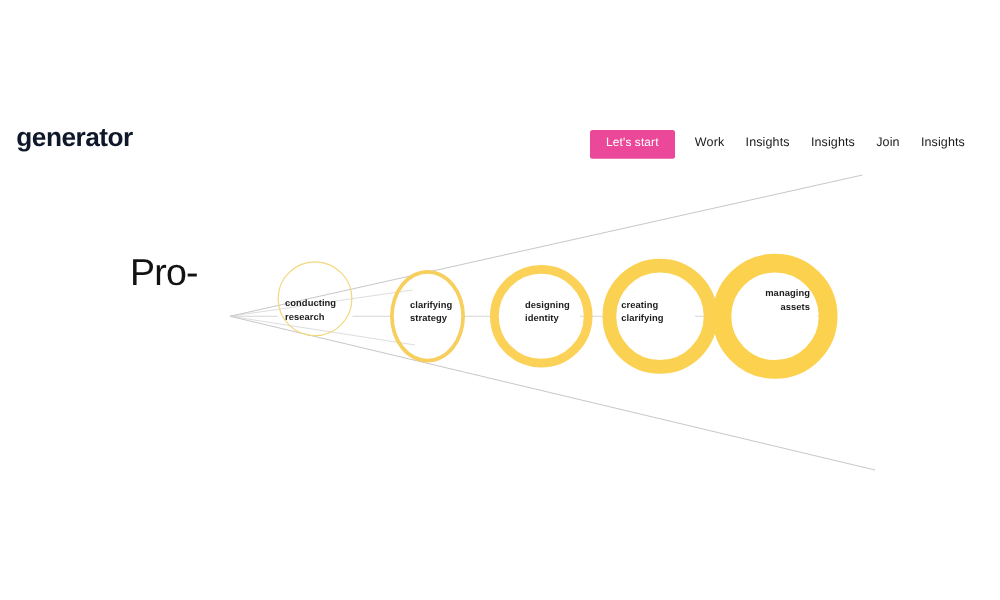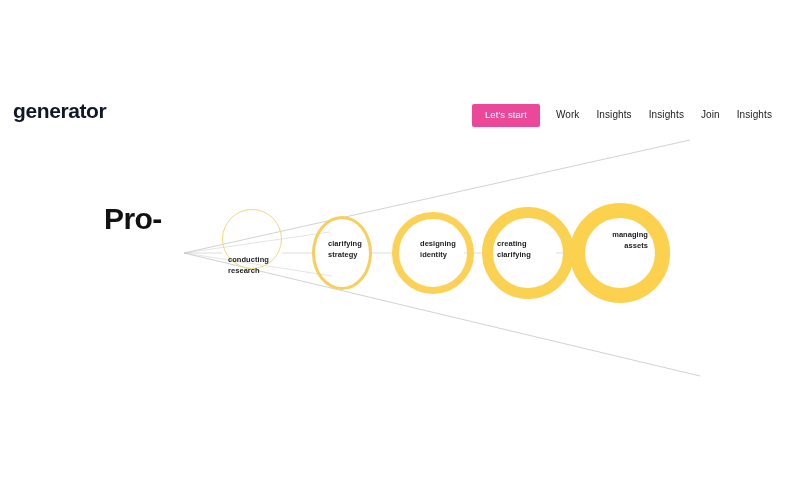--- a/index.html
+++ b/index.html
@@ -78,21 +78,21 @@
     top: 0;
     width: 800px;
     height: 480px;
   }
 
   .headline {
     position: absolute;
     left: 104px;
     top: 203px;
     font-size: 30px;
-    font-weight: 700;
+    font-weight: 400;
     color: #121212;
     line-height: 1.07;
     letter-spacing: -0.6px;
   }
   .headline .line { display: block; }
 
   
   .circles {
     position: absolute;
     left: 0;
@@ -136,21 +136,21 @@
     <line x1="654" y1="253" x2="668" y2="253" stroke="#CFCFCF" stroke-width="0.7"></line>
   </svg>
 
   <div class="headline">
     <span class="line">Pro-</span>
   </div>
 
   <div class="circles">
 
     <div class="node" style="left:222px; top:209px; width:60px; height:60px; border:1px solid #F2D87E;"></div>
-    <div class="node-label" style="left:228px; top:255px; width:56px;">conducting
+    <div class="node-label" style="left:228px; top:238px; width:56px;">conducting
 research</div>
 
     <div class="node" style="left:312px; top:216px; width:60px; height:74px; border:3px solid #F7CF5E;
                 top:216px; height:74px; width:60px;"></div>
     <div class="node-label" style="left:328px; top:239px; width:56px;">clarifying
 strategy</div>
 
     <div class="node" style="left:392px; top:212px; width:82px; height:82px; border:7px solid #FBD257;"></div>
     <div class="node-label" style="left:420px; top:239px; width:60px;">designing
 identity</div>

